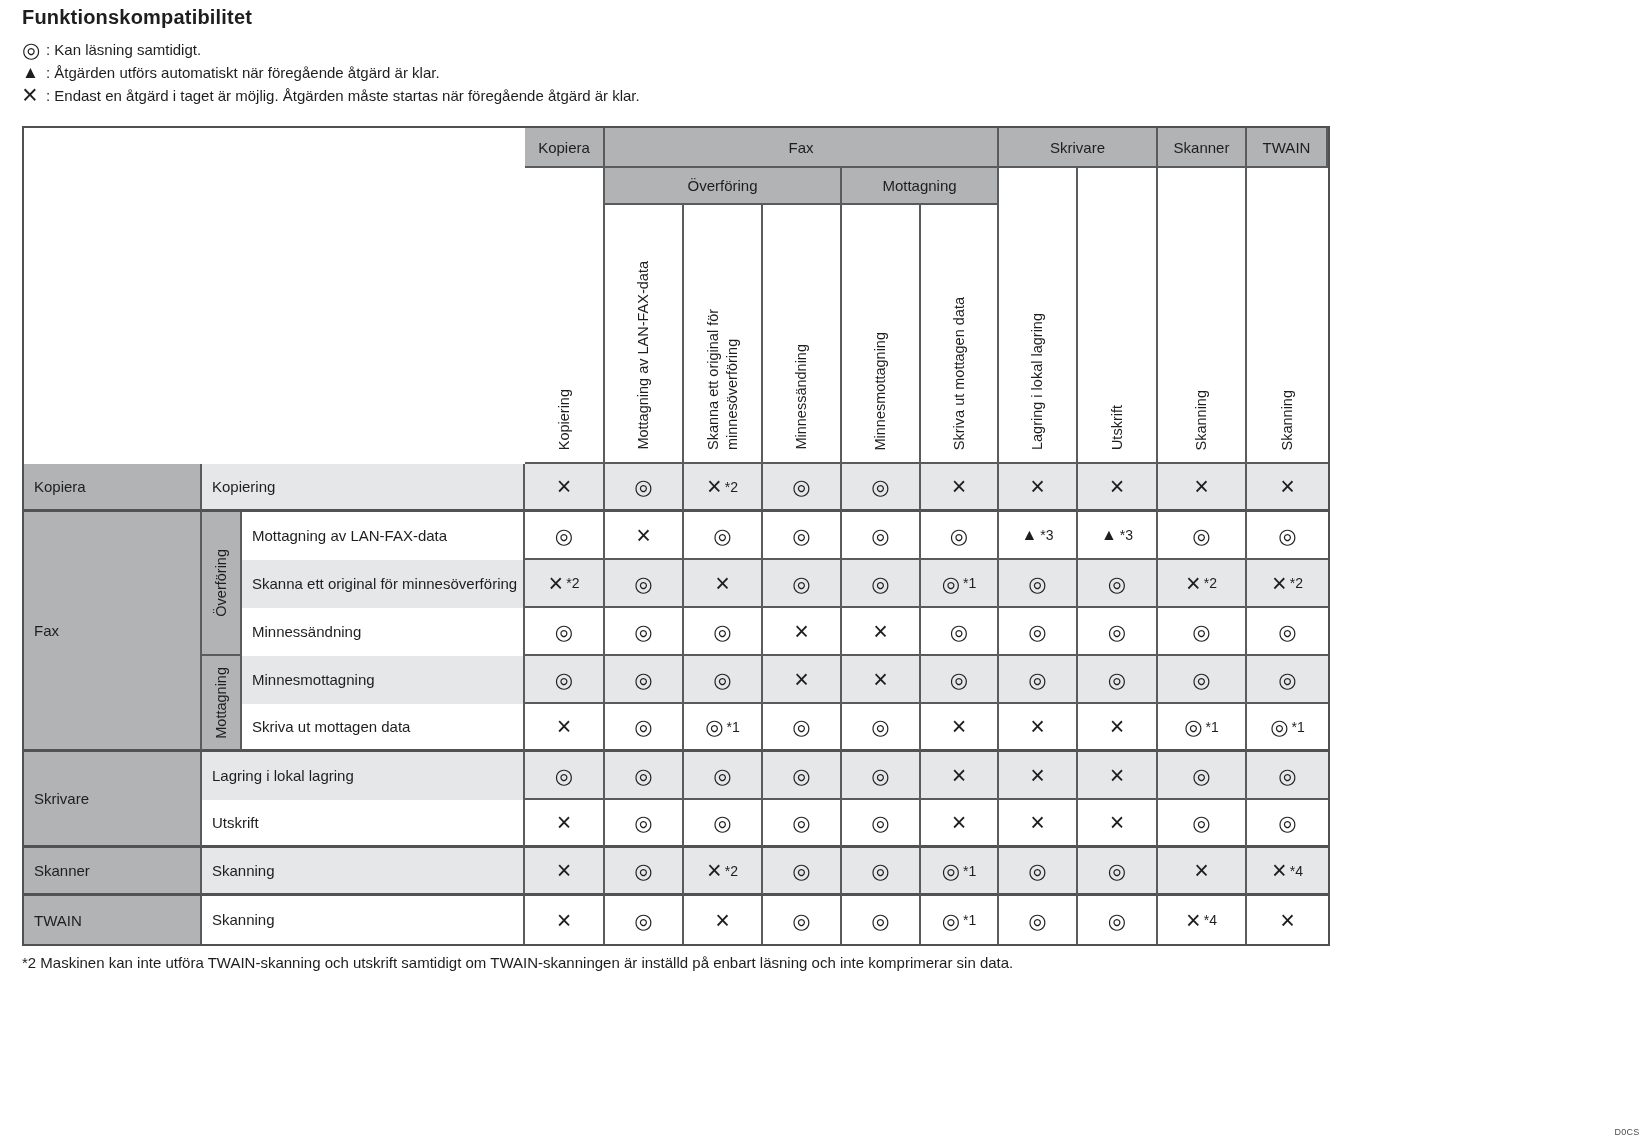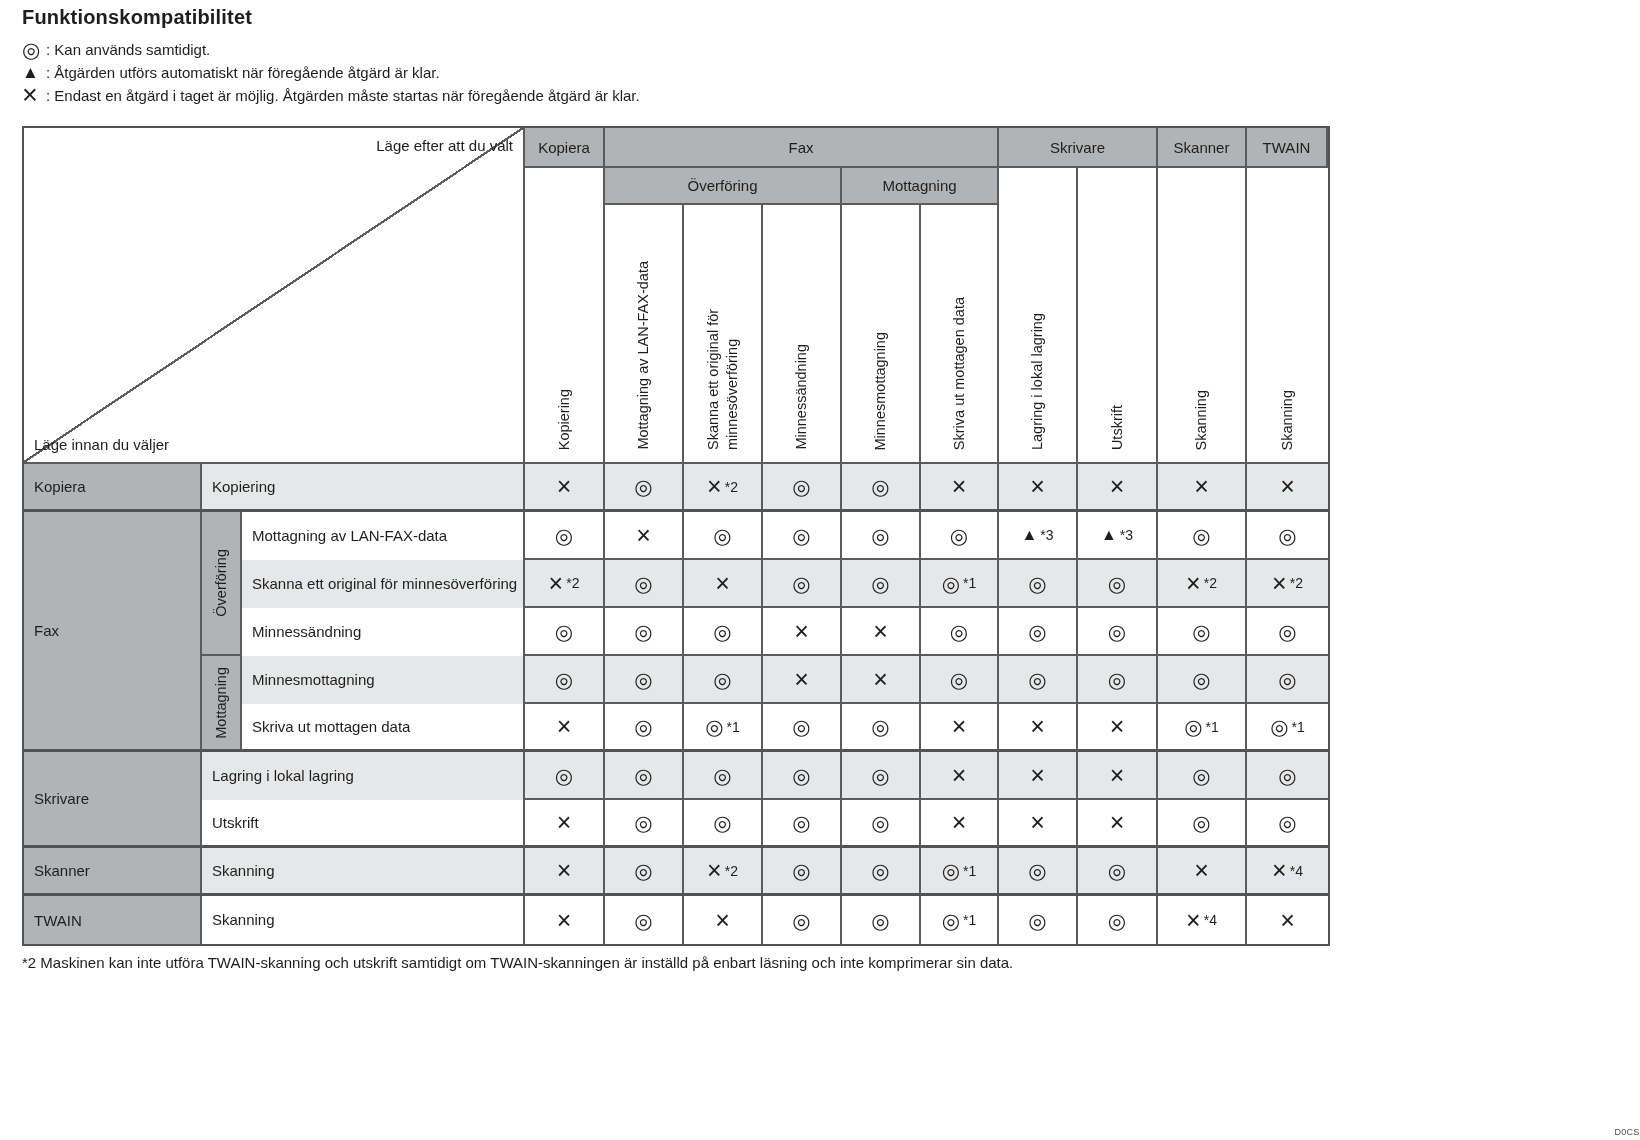--- a/index.html
+++ b/index.html
@@ -47,36 +47,32 @@
   .doc-code{position:absolute;right:18px;top:1127px;font-size:9px;color:#4d4d4d;letter-spacing:.3px;}
 </style>
 </head>
 <body>
 
 <div class="page">
   <div class="title">Funktionskompatibilitet</div>
   <div class="legend">
       <div class="legend-row">
         <span class="legend-sym sym s-o">◎</span>
-        <span class="legend-text">: Kan används samtidigt.</span>
+        <span class="legend-text">: Kan läsning samtidigt.</span>
       </div>
       <div class="legend-row">
         <span class="legend-sym sym s-t">▲</span>
         <span class="legend-text">: Åtgärden utförs automatiskt när föregående åtgärd är klar.</span>
       </div>
       <div class="legend-row">
         <span class="legend-sym sym s-x">×</span>
         <span class="legend-text">: Endast en åtgärd i taget är möjlig. Åtgärden måste startas när föregående åtgärd är klar.</span>
       </div>
     </div>
   <div class="matrix">
-      <div class="mcell corner" style="grid-area: 1 / 1 / span 3 / span 3;">
-        <span class="c-tr">Läge efter att du valt</span>
-        <span class="c-bl">Läge innan du väljer</span>
-      </div>
       <div class="mcell ghead gray" style="grid-area: 1 / 4 / auto / span 1;">Kopiera</div>
       <div class="mcell ghead gray" style="grid-area: 1 / 5 / auto / span 5;">Fax</div>
       <div class="mcell ghead gray" style="grid-area: 1 / 10 / auto / span 2;">Skrivare</div>
       <div class="mcell ghead gray" style="grid-area: 1 / 12 / auto / span 1;">Skanner</div>
       <div class="mcell ghead gray" style="grid-area: 1 / 13 / auto / span 1;">TWAIN</div>
       <div class="mcell ghead gray" style="grid-area: 2 / 5 / auto / span 3;">Överföring</div>
       <div class="mcell ghead gray" style="grid-area: 2 / 8 / auto / span 2;">Mottagning</div>
       <div class="mcell colhead" style="grid-area: 2 / 4 / span 2;">
         <span class="vt">Kopiering</span>
       </div>

